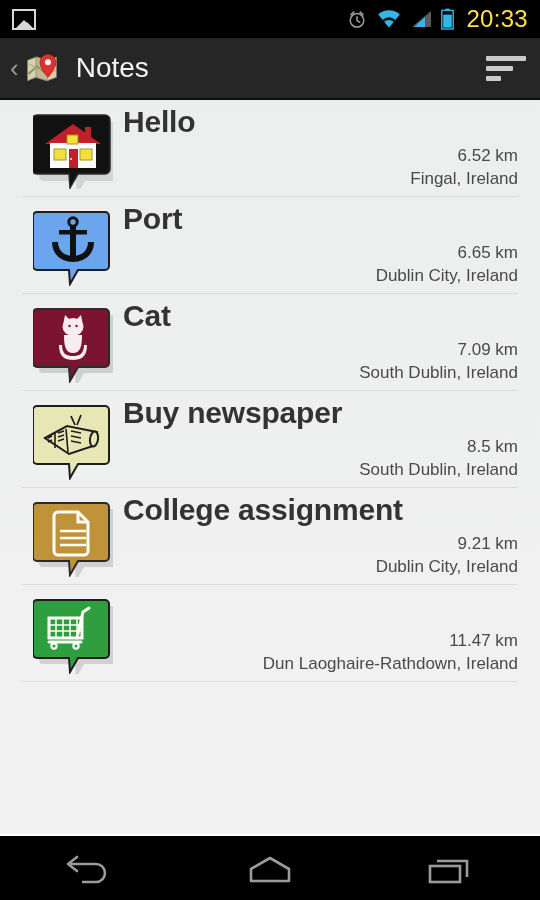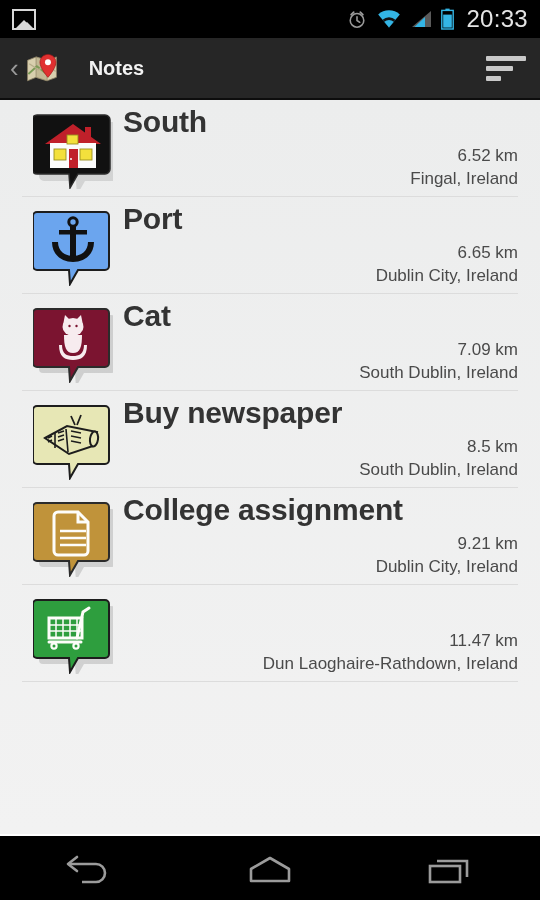--- a/index.html
+++ b/index.html
@@ -53,21 +53,21 @@
   .notif-image-icon::after {
     content: "";
     position: absolute;
     right: 1px; bottom: 0;
     width: 0; height: 0;
     border-left: 6px solid transparent;
     border-right: 6px solid transparent;
     border-bottom: 6px solid #d8d8d8;
   }
   .status-time {
-    color: #e5e5e5;
+    color: #fde047;
     font-size: 24px;
     letter-spacing: 0.3px;
     margin-left: 3px;
   }
 
   
   .action-bar {
     position: relative;
     height: 62px;
     background: #262626;
@@ -80,23 +80,23 @@
   .up-chevron {
     color: #9a9a9a;
     font-size: 26px;
     line-height: 1;
     padding: 0 4px 0 2px;
     user-select: none;
   }
   .app-icon { width: 34px; height: 34px; margin-left: 2px; }
   .action-title {
     color: #f2f2f2;
-    font-size: 20px;
-    margin-left: 30px;
-    font-weight: 700;
+    font-size: 28px;
+    margin-left: 17px;
+    font-weight: 400;
   }
   .sort-icon {
     margin-left: auto;
     width: 40px; height: 30px;
     display: flex; flex-direction: column;
     justify-content: center;
     gap: 5px;
     cursor: pointer;
   }
   .sort-icon i {
@@ -236,21 +236,21 @@
           <rect x="52" y="16" width="6" height="12" fill="#c0202a"></rect>
           <polygon points="40,13 68,33 12,33" fill="#c0202a"></polygon>
           <rect x="17" y="32" width="46" height="25" fill="#fbfbfb"></rect>
           <rect x="34" y="24" width="11" height="9" fill="#f3e03c" stroke="#9a8f20" stroke-width="0.9"></rect>
           <rect x="21" y="38" width="12" height="11" fill="#f3e03c" stroke="#9a8f20" stroke-width="0.9"></rect>
           <rect x="47" y="38" width="12" height="11" fill="#f3e03c" stroke="#9a8f20" stroke-width="0.9"></rect>
           <rect x="36" y="38" width="9" height="19" fill="#c0202a"></rect>
           <circle cx="38" cy="48" r="1" fill="#fbfbfb"></circle>
         </svg>
       </div>
-      <div class="row-title">South</div>
+      <div class="row-title">Hello</div>
       <div class="row-dist">6.52 km</div>
       <div class="row-place">Fingal, Ireland</div>
       <div class="sep"></div>
     </div>
 
     <div class="row">
       <div class="marker-wrap">
         <svg viewBox="0 0 80 78" width="80" height="78">
           <path d="M4 4 h68 a4 4 0 0 1 4 4 v50 a4 4 0 0 1 -4 4 h-27 l-8 14 l-1 -14 h-32 a4 4 0 0 1 -4 -4 v-50 a4 4 0 0 1 4 -4 z" fill="#6BA5EE" stroke="#1d1d1d" stroke-width="2"></path>
           <circle cx="40" cy="14" r="4.2" fill="none" stroke="#111" stroke-width="3"></circle>

